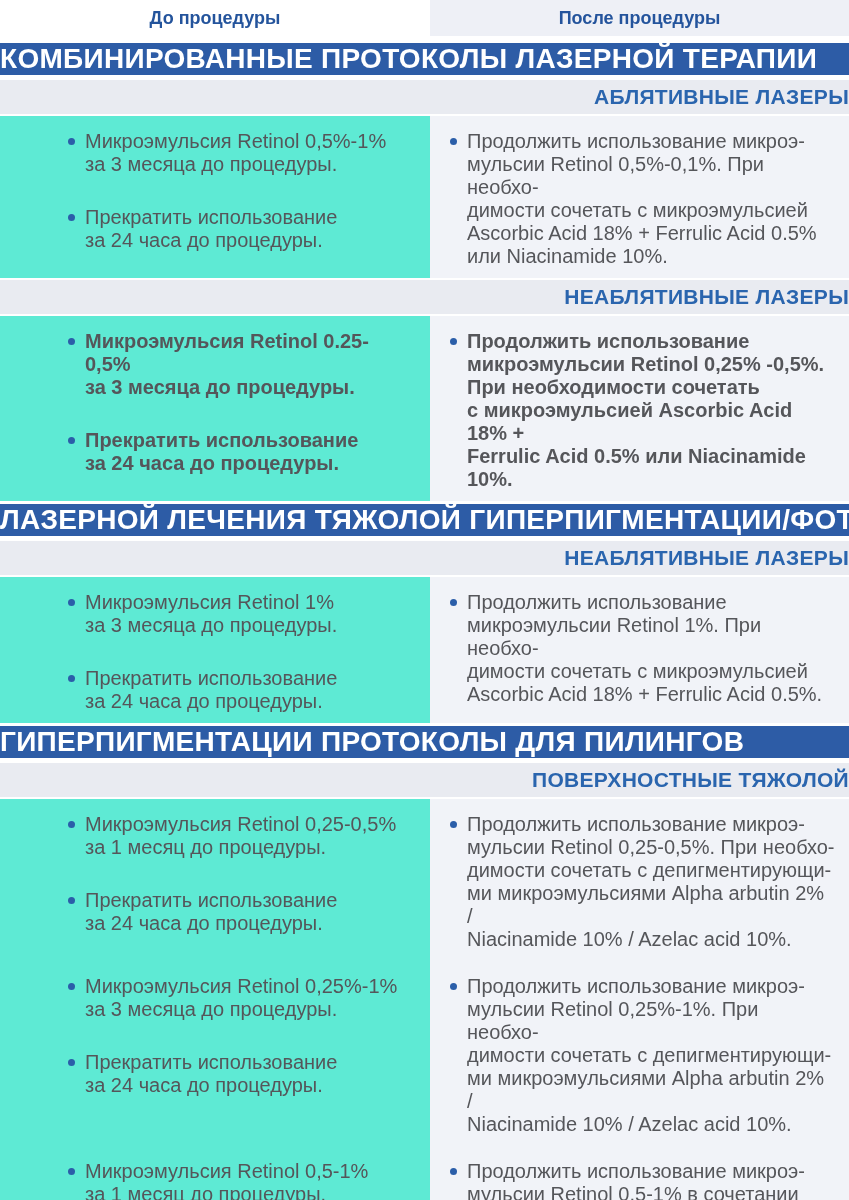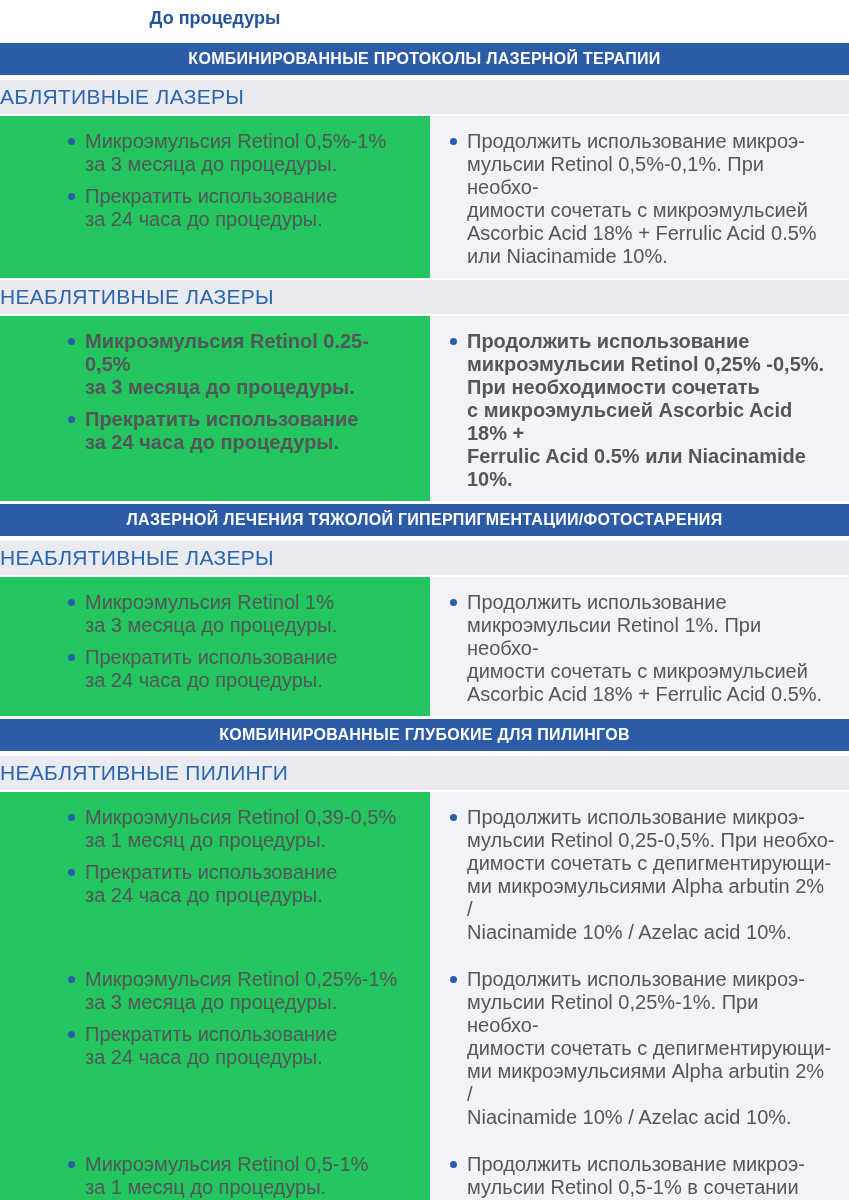--- a/index.html
+++ b/index.html
@@ -26,67 +26,68 @@
     display:flex;align-items:center;justify-content:center;
     font-weight:bold;font-size:18px;color:var(--header-label-blue);
   }
   .col-h.before{width:430px;background:#fff;}
   .col-h.after{flex:1;background:var(--header-after-bg);}
 
   
   .banner-blue{
     background:var(--banner-blue);
     color:#fff;
-    font-weight:bold;font-size:16px;letter-spacing:.3px;
-    text-align:center;
+    font-weight:bold;font-size:28px;letter-spacing:.3px;
     height:32px;line-height:32px;
     border-top:3px solid #fff;border-bottom:3px solid #fff;
     white-space:nowrap;
   }
   .banner-light{
     background:var(--light-band-bg);
     color:var(--heading-blue);
-    font-weight:normal;font-size:21px;letter-spacing:.3px;
-    text-align:left;
+    font-weight:bold;font-size:21px;letter-spacing:.3px;
+    text-align:right;
     height:34px;line-height:34px;
     border-top:2px solid #fff;border-bottom:2px solid #fff;
     white-space:nowrap;
+    padding-left:44px;
   }
 
   
   .row{display:flex;}
   .col{box-sizing:border-box;padding-top:14px;padding-bottom:10px;}
-  .col.before{width:430px;background:#22c55e;padding-left:64px;padding-right:18px;}
+  .col.before{width:430px;background:#5eead4;padding-left:64px;padding-right:18px;}
   .col.after{flex:1;background:var(--after-column-bg);padding-left:16px;padding-right:14px;}
 
   ul.bullets{margin:0;padding:0;list-style:none;}
   ul.bullets li{
     position:relative;
     padding-left:21px;
     font-size:20px;line-height:23px;
     white-space:pre-line;
   }
-  ul.bullets li + li{margin-top:9px;}
+  ul.bullets li + li{margin-top:30px;}
   ul.bullets li::before{
     content:"";
     position:absolute;left:4px;top:8px;
     width:7px;height:7px;border-radius:50%;
     background:var(--bullet-blue);
   }
 
   .r1{min-height:140px;} .r2{min-height:136px;font-weight:bold;} .r3{min-height:134px;}
   .r4{min-height:138px;} .r5{min-height:144px;justify-content:flex-end;} .r6{min-height:126px;}
 </style>
 </head>
 <body>
 
 <div class="page">
 
   <div class="col-headers">
     <div class="col-h before">До процедуры</div>
+    <div class="col-h after">После процедуры</div>
   </div>
 
   <div class="banner-blue">КОМБИНИРОВАННЫЕ ПРОТОКОЛЫ ЛАЗЕРНОЙ ТЕРАПИИ</div>
 
   <div class="banner-light">АБЛЯТИВНЫЕ ЛАЗЕРЫ</div>
 
   <div class="row r1">
     <div class="col before">
       <ul class="bullets">
         <li>Микроэмульсия Retinol 0,5%-1%
@@ -144,28 +145,28 @@
     <div class="col after">
       <ul class="bullets">
         <li>Продолжить использование
 микроэмульсии Retinol 1%. При необхо-
 димости сочетать с микроэмульсией
 Ascorbic Acid 18% + Ferrulic Acid 0.5%.</li>
       </ul>
     </div>
   </div>
 
-  <div class="banner-blue">КОМБИНИРОВАННЫЕ ГЛУБОКИЕ ДЛЯ ПИЛИНГОВ</div>
-
-  <div class="banner-light">НЕАБЛЯТИВНЫЕ ПИЛИНГИ</div>
+  <div class="banner-blue">ГИПЕРПИГМЕНТАЦИИ ПРОТОКОЛЫ ДЛЯ ПИЛИНГОВ</div>
+
+  <div class="banner-light">ПОВЕРХНОСТНЫЕ ТЯЖОЛОЙ</div>
 
   <div class="row r4">
     <div class="col before">
       <ul class="bullets">
-        <li>Микроэмульсия Retinol 0,39-0,5%
+        <li>Микроэмульсия Retinol 0,25-0,5%
 за 1 месяц до процедуры.</li>
         <li>Прекратить использование
 за 24 часа до процедуры.</li>
       </ul>
     </div>
     <div class="col after">
       <ul class="bullets">
         <li>Продолжить использование микроэ-
 мульсии Retinol 0,25-0,5%. При необхо-
 димости сочетать с депигментирующи-

